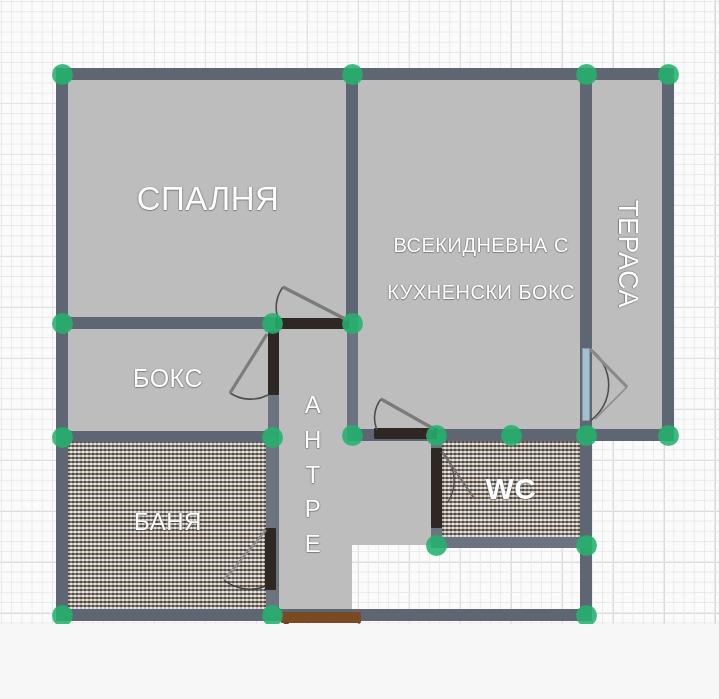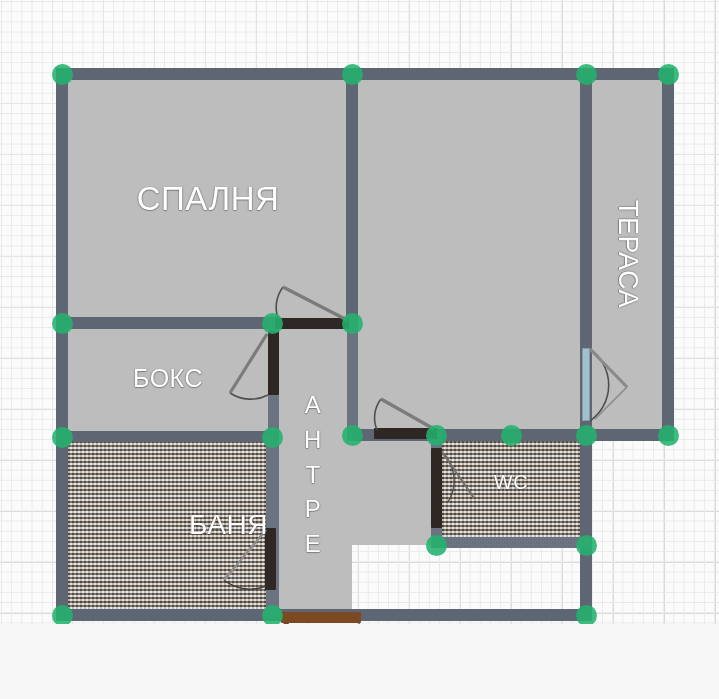--- a/index.html
+++ b/index.html
@@ -240,32 +240,33 @@
   <div class="node" style="left:436px; top:545px;"></div>
   <div class="node" style="left:586px; top:545px;"></div>
 
   <div class="node" style="left:62px;  top:615px;"></div>
   <div class="node" style="left:272px; top:615px;"></div>
   <div class="node" style="left:586px; top:615px;"></div>
 
   <div class="label center" style="left:62px; top:180px; width:292px; font-size:33px;">СПАЛНЯ</div>
 
   <div class="label center" style="left:352px; top:210px; width:234px; font-size:20px;">
-    <br>
+    <span>ВСЕКИДНЕВНА С</span><br>
+    <span>КУХНЕНСКИ БОКС</span>
   </div>
 
   <div class="label center rot90" style="left:547px; top:238px; width:160px; font-size:27px;">ТЕРАСА</div>
 
   <div class="label center" style="left:62px; top:364px; width:212px; font-size:25px;">БОКС</div>
 
-  <div class="label center" style="left:56px; top:508px; width:212px; font-size:28px;text-align:right;">БАНЯ</div>
+  <div class="label center" style="left:62px; top:508px; width:212px; font-size:24px;">БАНЯ</div>
 
   <div class="label stack" style="left:290px; top:388px; width:46px; font-size:24px;">
     <span>А</span>
     <span>Н</span>
     <span>Т</span>
     <span>Р</span>
     <span>Е</span>
   </div>
 
-  <div class="label center" style="left:436px; top:471px; width:150px; font-size:20px; font-weight:400;">WC</div>
+  <div class="label center" style="left:436px; top:471px; width:150px; font-size:30px; font-weight:700;">WC</div>
 
 </div>
 
 </body></html>

